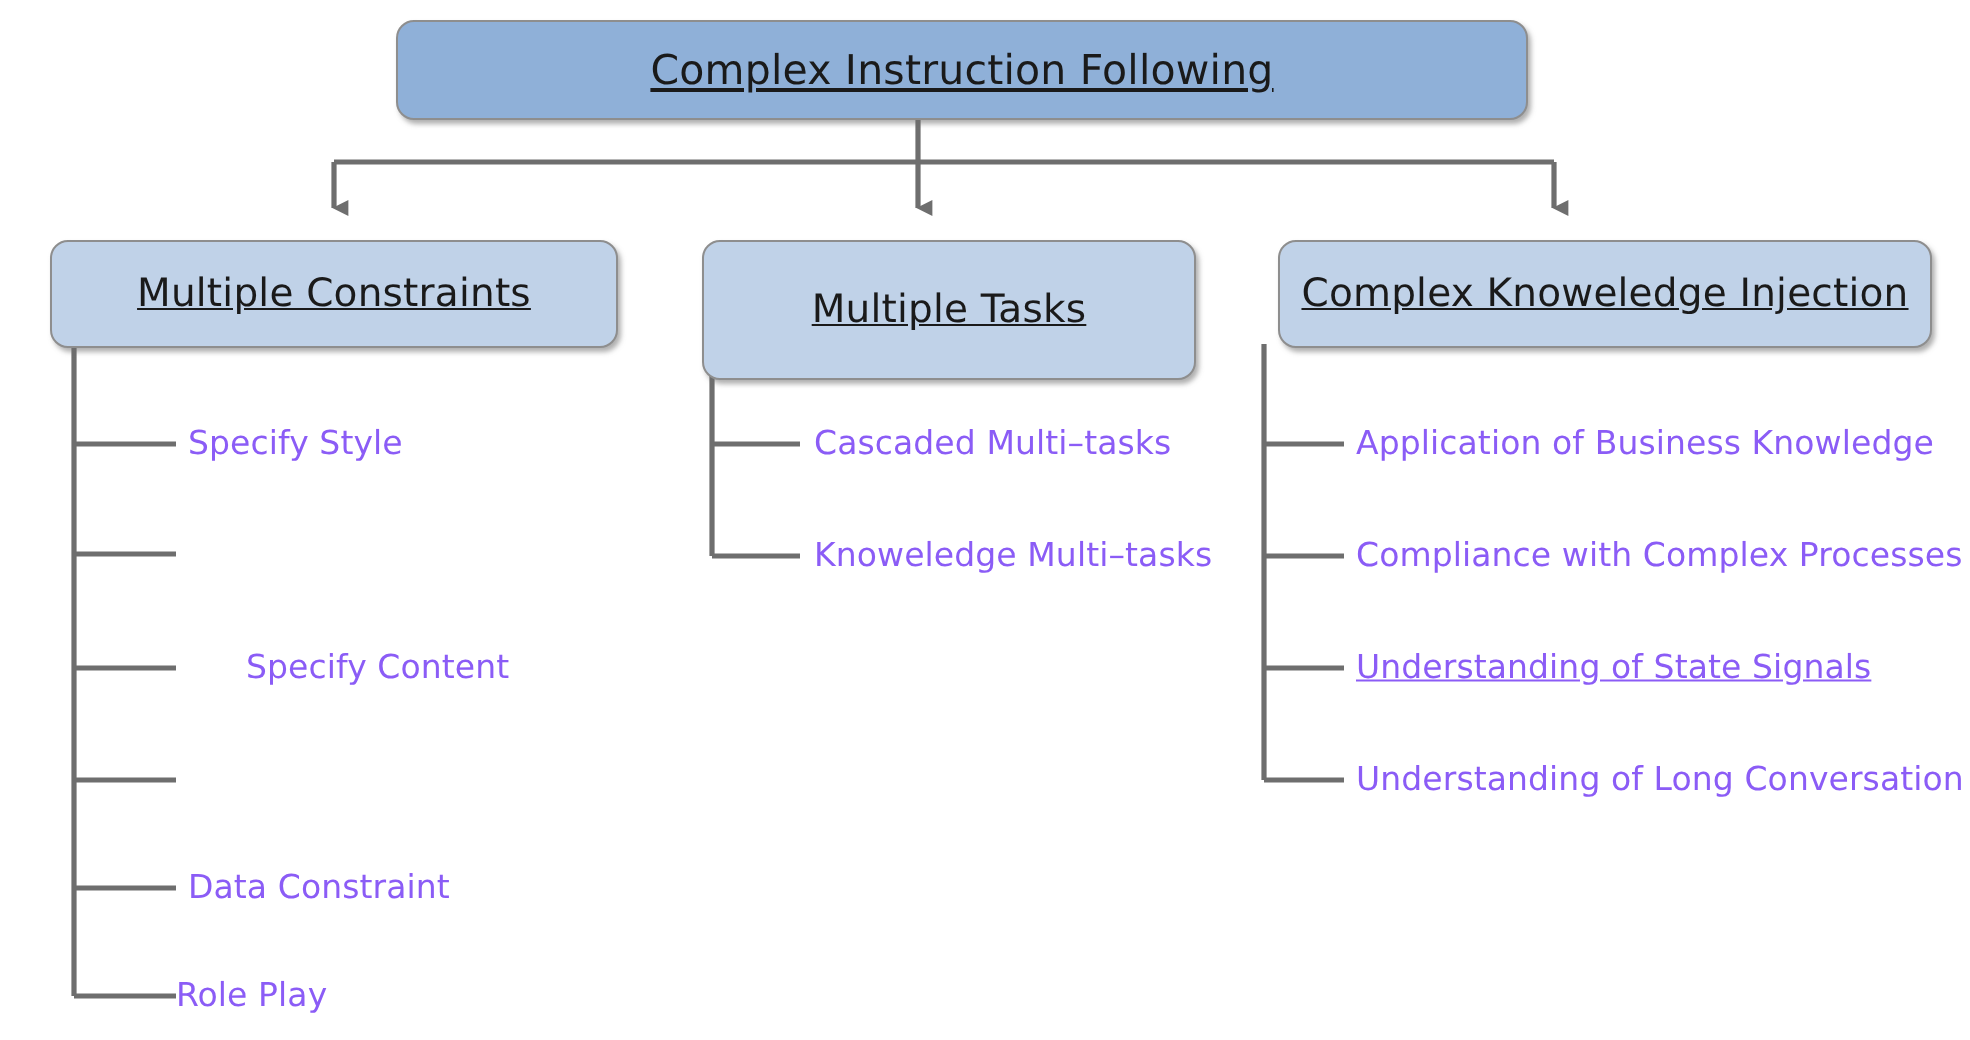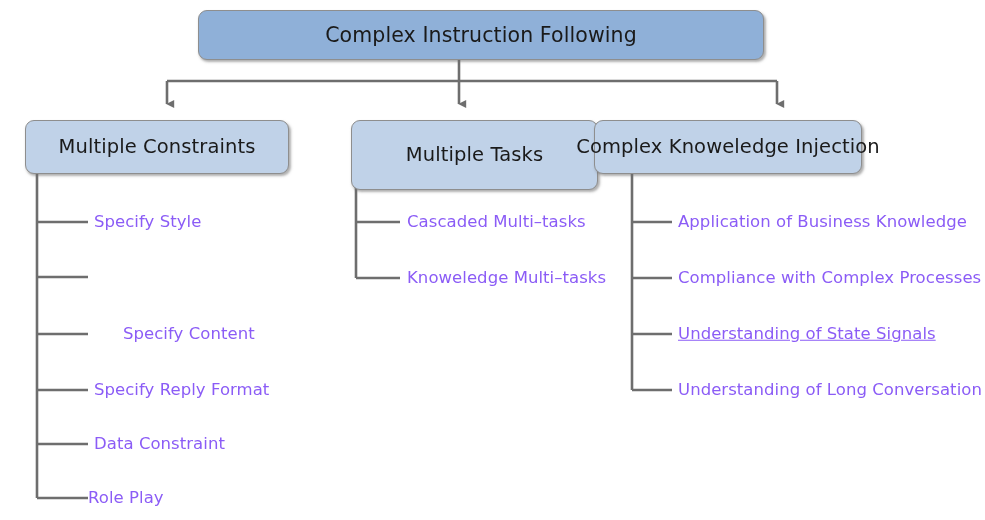--- a/index.html
+++ b/index.html
@@ -47,20 +47,21 @@
   .node-branch {
     background: #c0d2e8;
     font-size: 19.5px;
     letter-spacing: 0.1px;
   }
   .node-label {
     display: block;
     padding: 0 10px;
     line-height: 1.1;
     white-space: nowrap;
+    text-decoration: underline;
   }
 
   
   .leaf-label {
     position: absolute;
     font-size: 16.5px;
     color: #8b5cf6;
     white-space: nowrap;
     line-height: 1;
     transform: translateY(-50%);
@@ -109,35 +110,34 @@
       <path d="M 632,278 L 672,278"></path>
       <path d="M 632,334 L 672,334"></path>
       <path d="M 632,390 L 672,390"></path>
     </g>
   </svg>
 
   <div class="node-box node-root" style="left:198px; top:10px; width:566px; height:50px;">
     <span class="node-label">Complex Instruction Following</span>
   </div>
 
-  <div class="node-box node-branch" style="left:25px; top:120px; width:264px; height:54px;text-align:center;">
+  <div class="node-box node-branch" style="left:25px; top:120px; width:284px; height:54px;text-align:center;">
     <span class="node-label">Multiple Constraints</span>
   </div>
 
   <div class="node-box node-branch" style="left:351px; top:120px; width:247px; height:70px;">
     <span class="node-label">Multiple Tasks</span>
   </div>
 
-  <div class="node-box node-branch" style="left:594px; top:120px; width:268px; height:54px;">
+  <div class="node-box node-branch" style="left:639px; top:120px; width:327px; height:54px;">
     <span class="node-label">Complex Knoweledge Injection</span>
   </div>
 
   <div class="leaf-label" style="left:94px; top:222px;">Specify Style</div>
   <div class="leaf-label" style="left:94px; top:334px;margin-left:29px;">Specify Content</div>
-  <div class="leaf-label" style="left:94px; top:390px;">Specify Reply Format</div>
   <div class="leaf-label" style="left:94px; top:444px;">Data Constraint</div>
   <div class="leaf-label" style="left:88px; top:498px;">Role Play</div>
 
   <div class="leaf-label" style="left:407px; top:222px;">Cascaded Multi–tasks</div>
   <div class="leaf-label" style="left:407px; top:278px;">Knoweledge Multi–tasks</div>
 
   <div class="leaf-label" style="left:678px; top:278px;">Compliance with Complex Processes</div>
   <div class="leaf-label" style="left:678px; top:222px;">Application of Business Knowledge</div>
   <div class="leaf-label" style="left:678px; top:334px;text-decoration:underline;">Understanding of State Signals</div>
   <div class="leaf-label" style="left:678px; top:390px;">Understanding of Long Conversation</div>

